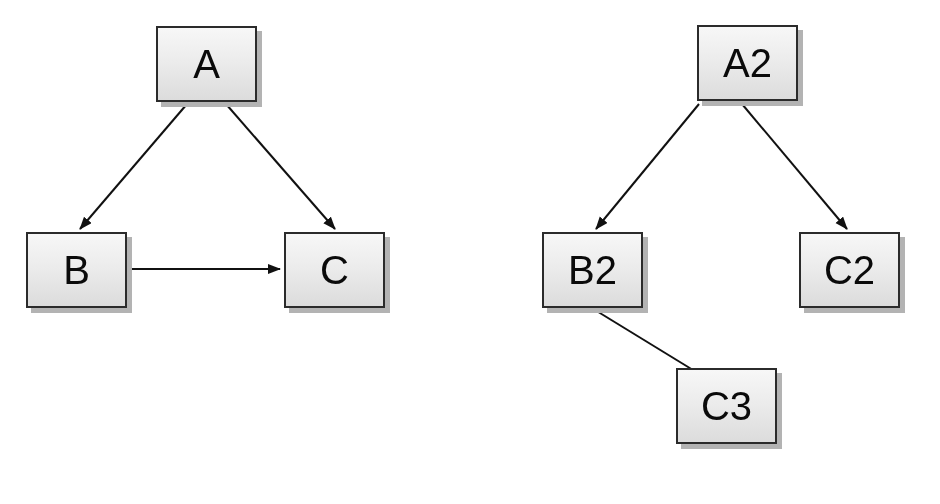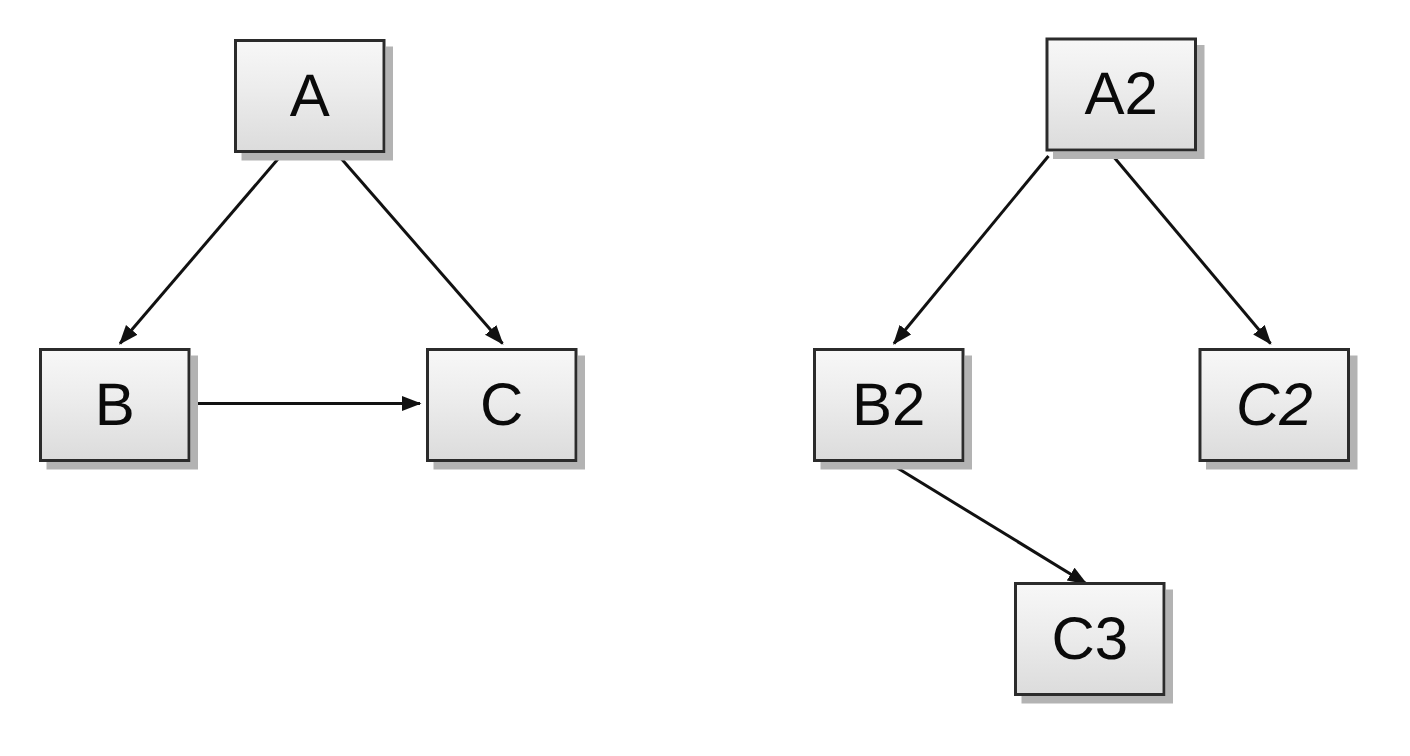--- a/index.html
+++ b/index.html
@@ -41,22 +41,22 @@
     color: #0a0a0a;
     letter-spacing: 0;
   }
   
   .node-a  { left: 156px; top: 26px;  }
   .node-b  { left: 26px;  top: 232px; }
   .node-c  { left: 284px; top: 232px; }
   
   .node-a2 { left: 673px; top: 25px; margin-left: 24px;  }
   .node-b2 { left: 542px; top: 232px; justify-content: center; }
-  .node-c2 { left: 799px; top: 232px; font-style: italic; }
-  .node-c3 { left: 676px; top: 388px; }
+  .node-c2 { left: 799px; top: 232px; }
+  .node-c3 { left: 676px; top: 368px; }
 </style>
 </head>
 <body>
 
 <div class="canvas">
 
   <svg class="edges-layer" width="940" height="504" viewBox="0 0 940 504" xmlns="http://www.w3.org/2000/svg">
     <defs>
       <marker id="arrowhead" markerUnits="userSpaceOnUse" markerWidth="14" markerHeight="12" refX="12" refY="5" orient="auto">
         <path d="M0,0 L13,5 L0,10 Z" fill="#111111"></path>

